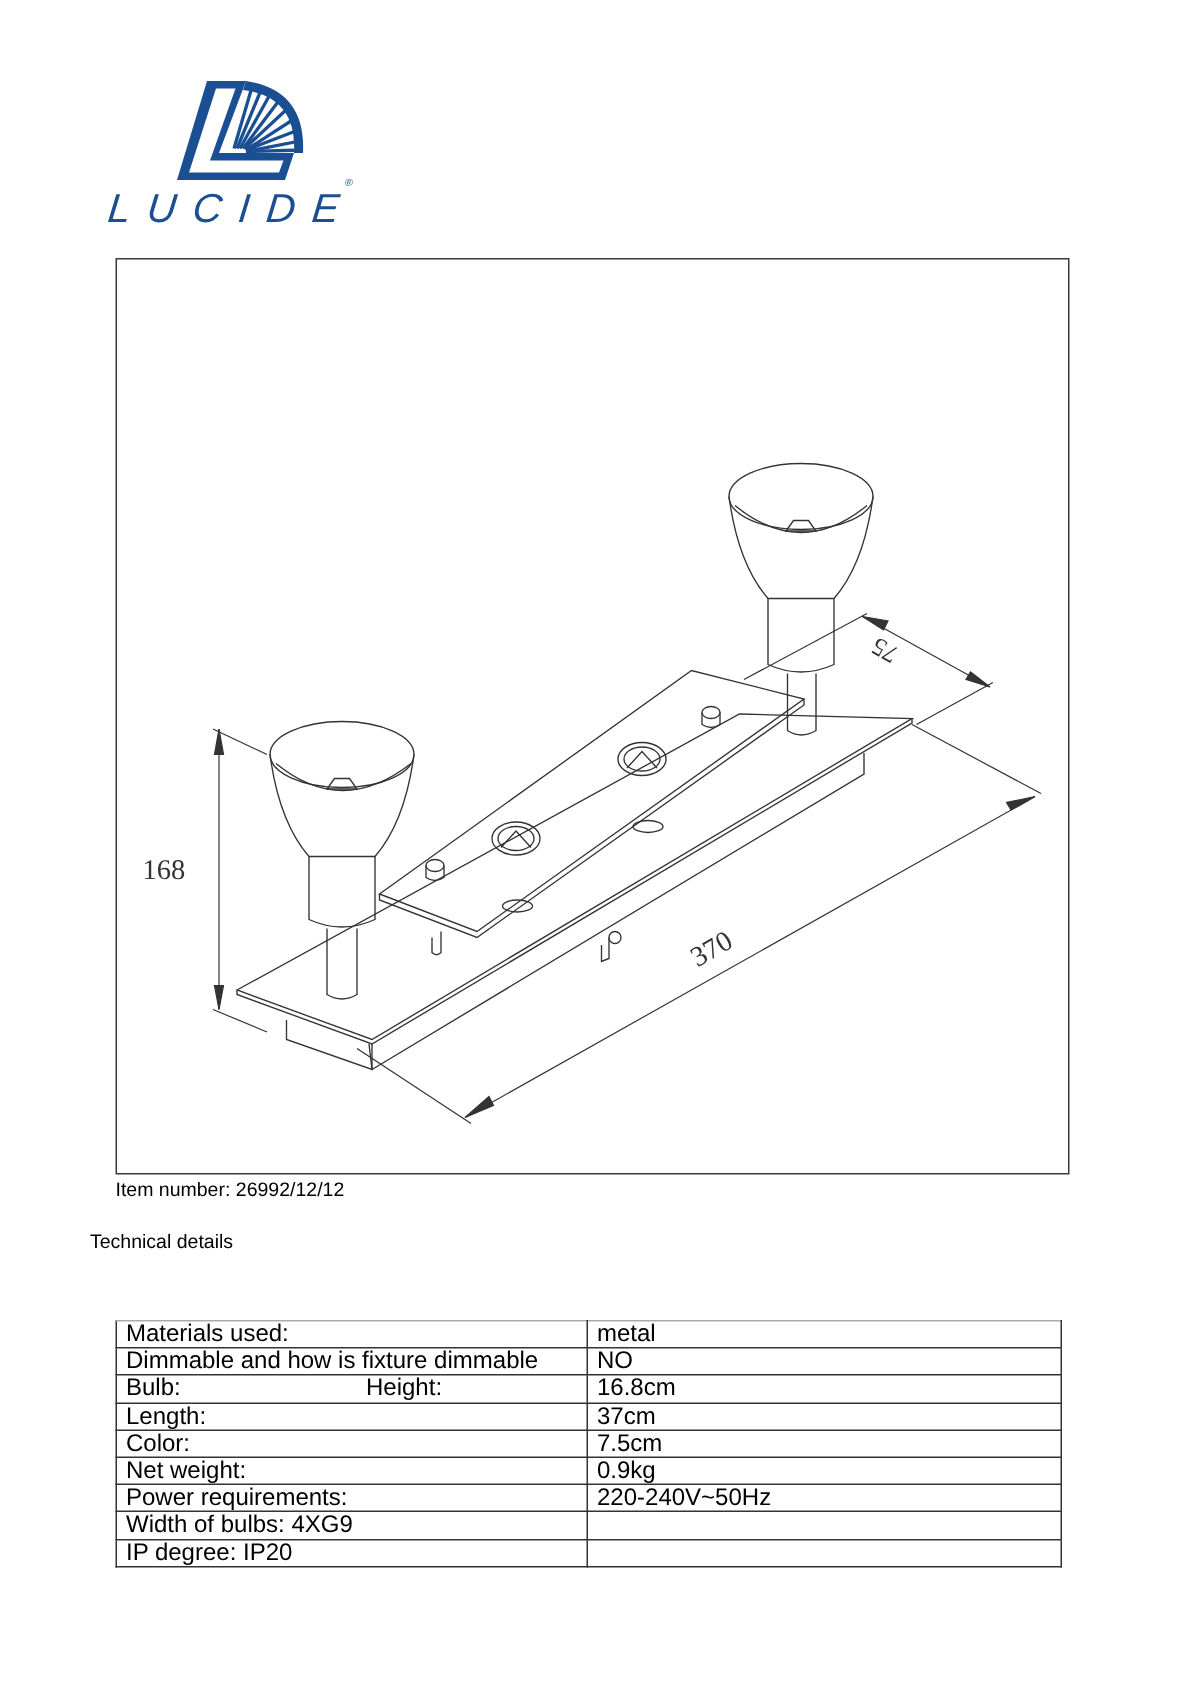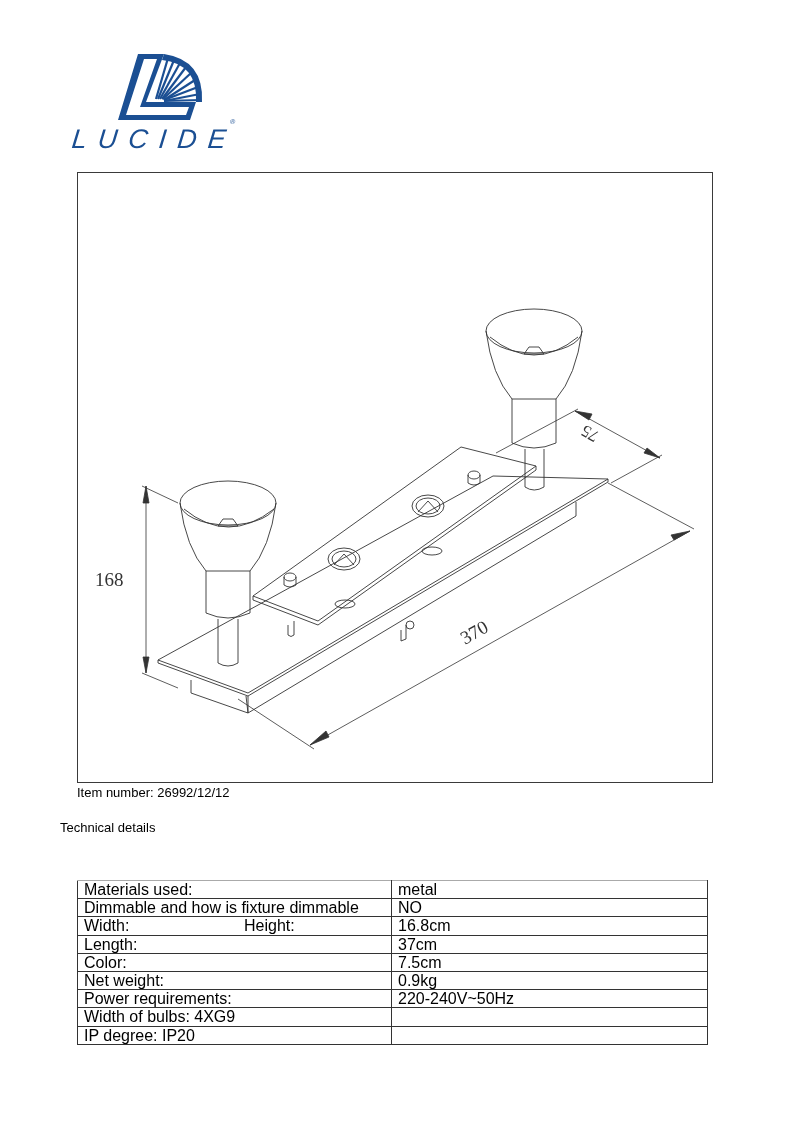--- a/index.html
+++ b/index.html
@@ -136,21 +136,21 @@
       <td class="c-label">Materials used:</td>
       <td class="c-value">metal</td>
     </tr>
     <tr class="light">
       <td>Dimmable and how is fixture dimmable</td>
       <td>NO</td>
     </tr>
     <tr>
       <td>
         <div class="split">
-          <span class="left">Width:</span>
+          <span class="left">Bulb:</span>
           <span class="mid">Height:</span>
         </div>
       </td>
       <td>16.8cm</td>
     </tr>
     <tr>
       <td class="sub-only">Length:</td>
       <td>37cm</td>
     </tr>
     <tr>

